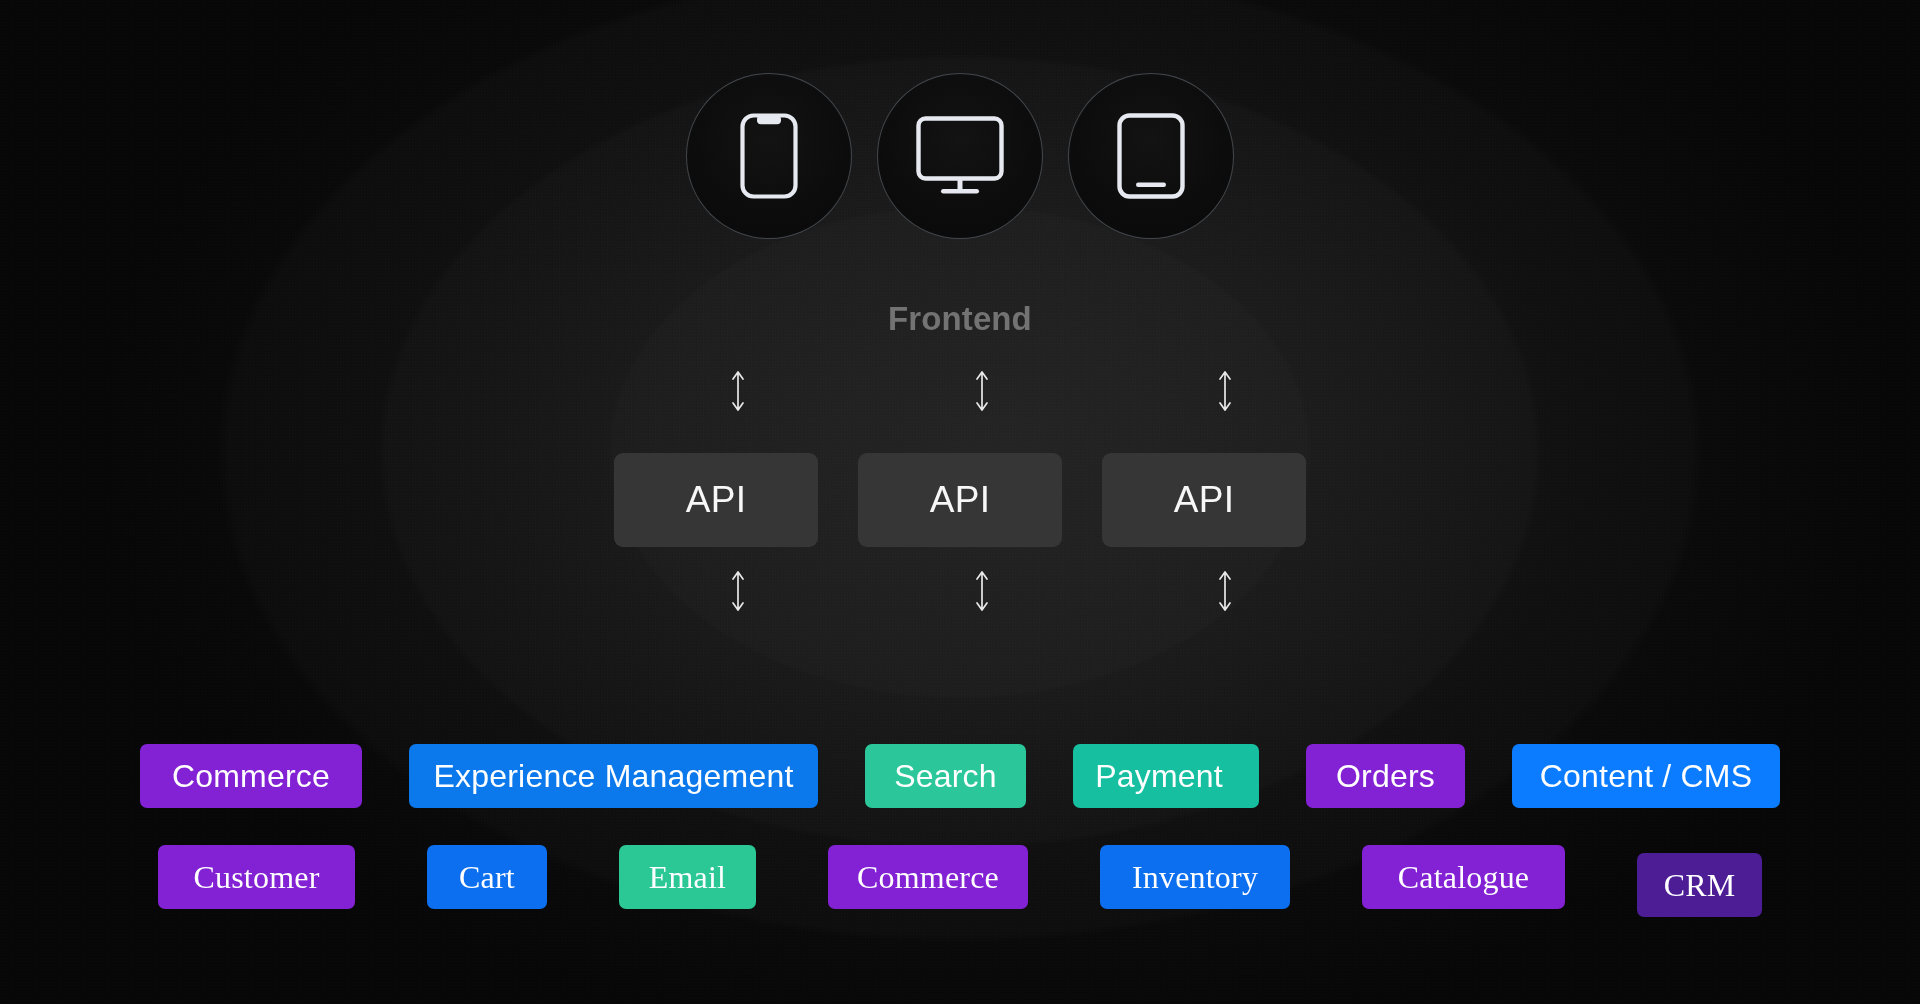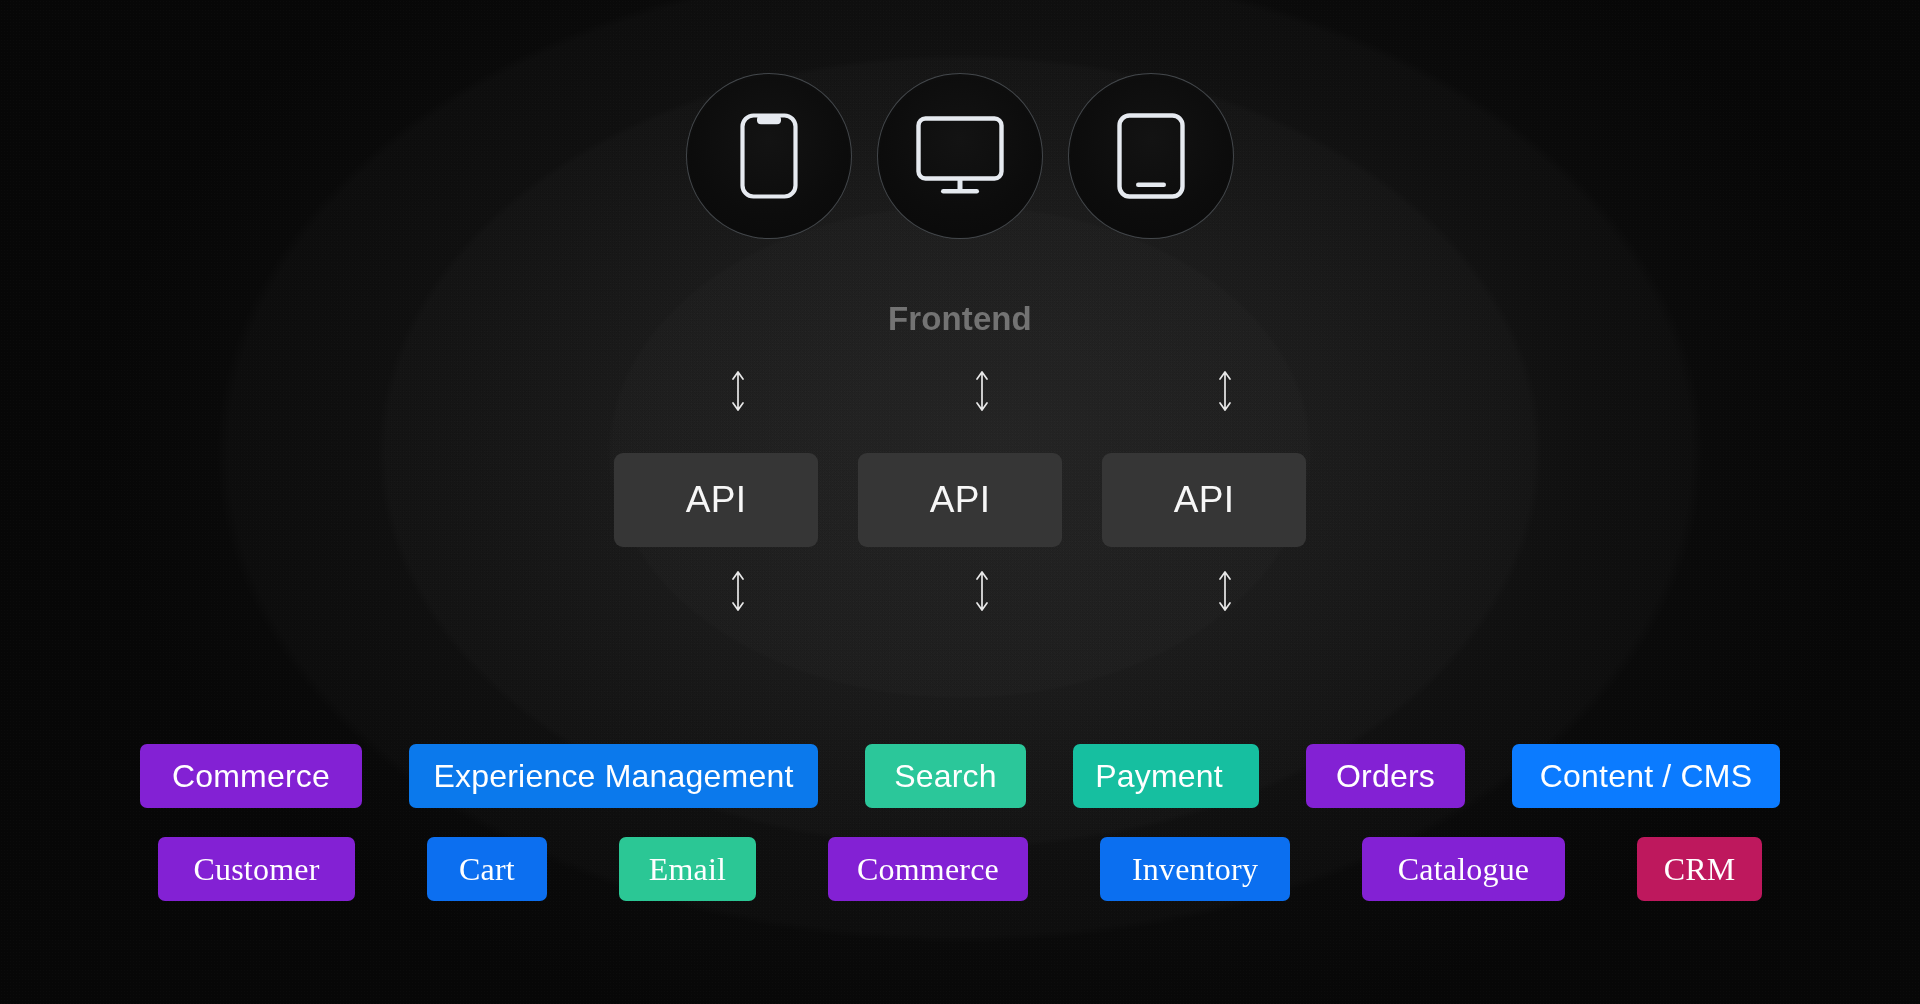--- a/index.html
+++ b/index.html
@@ -254,16 +254,16 @@
     <div class="badge" style="background-color: rgb(11, 123, 255); width: 268px;">Content / CMS</div>
   </div>
 
   <div class="badge-row" id="badge-row-2">
     <div class="badge" style="background-color: rgb(131, 33, 212); width: 197px;">Customer</div>
     <div class="badge" style="background-color: rgb(12, 111, 240); width: 120px;">Cart</div>
     <div class="badge" style="background-color: rgb(43, 199, 149); width: 137px;">Email</div>
     <div class="badge" style="background-color: rgb(131, 33, 212); width: 200px;">Commerce</div>
     <div class="badge" style="background-color: rgb(11, 111, 240); width: 190px;">Inventory</div>
     <div class="badge" style="background-color: rgb(131, 33, 212); width: 203px;">Catalogue</div>
-    <div class="badge" style="background-color: #be185d; width: 125px;">CRM</div>
+    <div class="badge" style="background-color: #4c1d95; width: 125px; margin-top: 16px;">CRM</div>
   </div>
 
 </div>
 
 </body></html>

